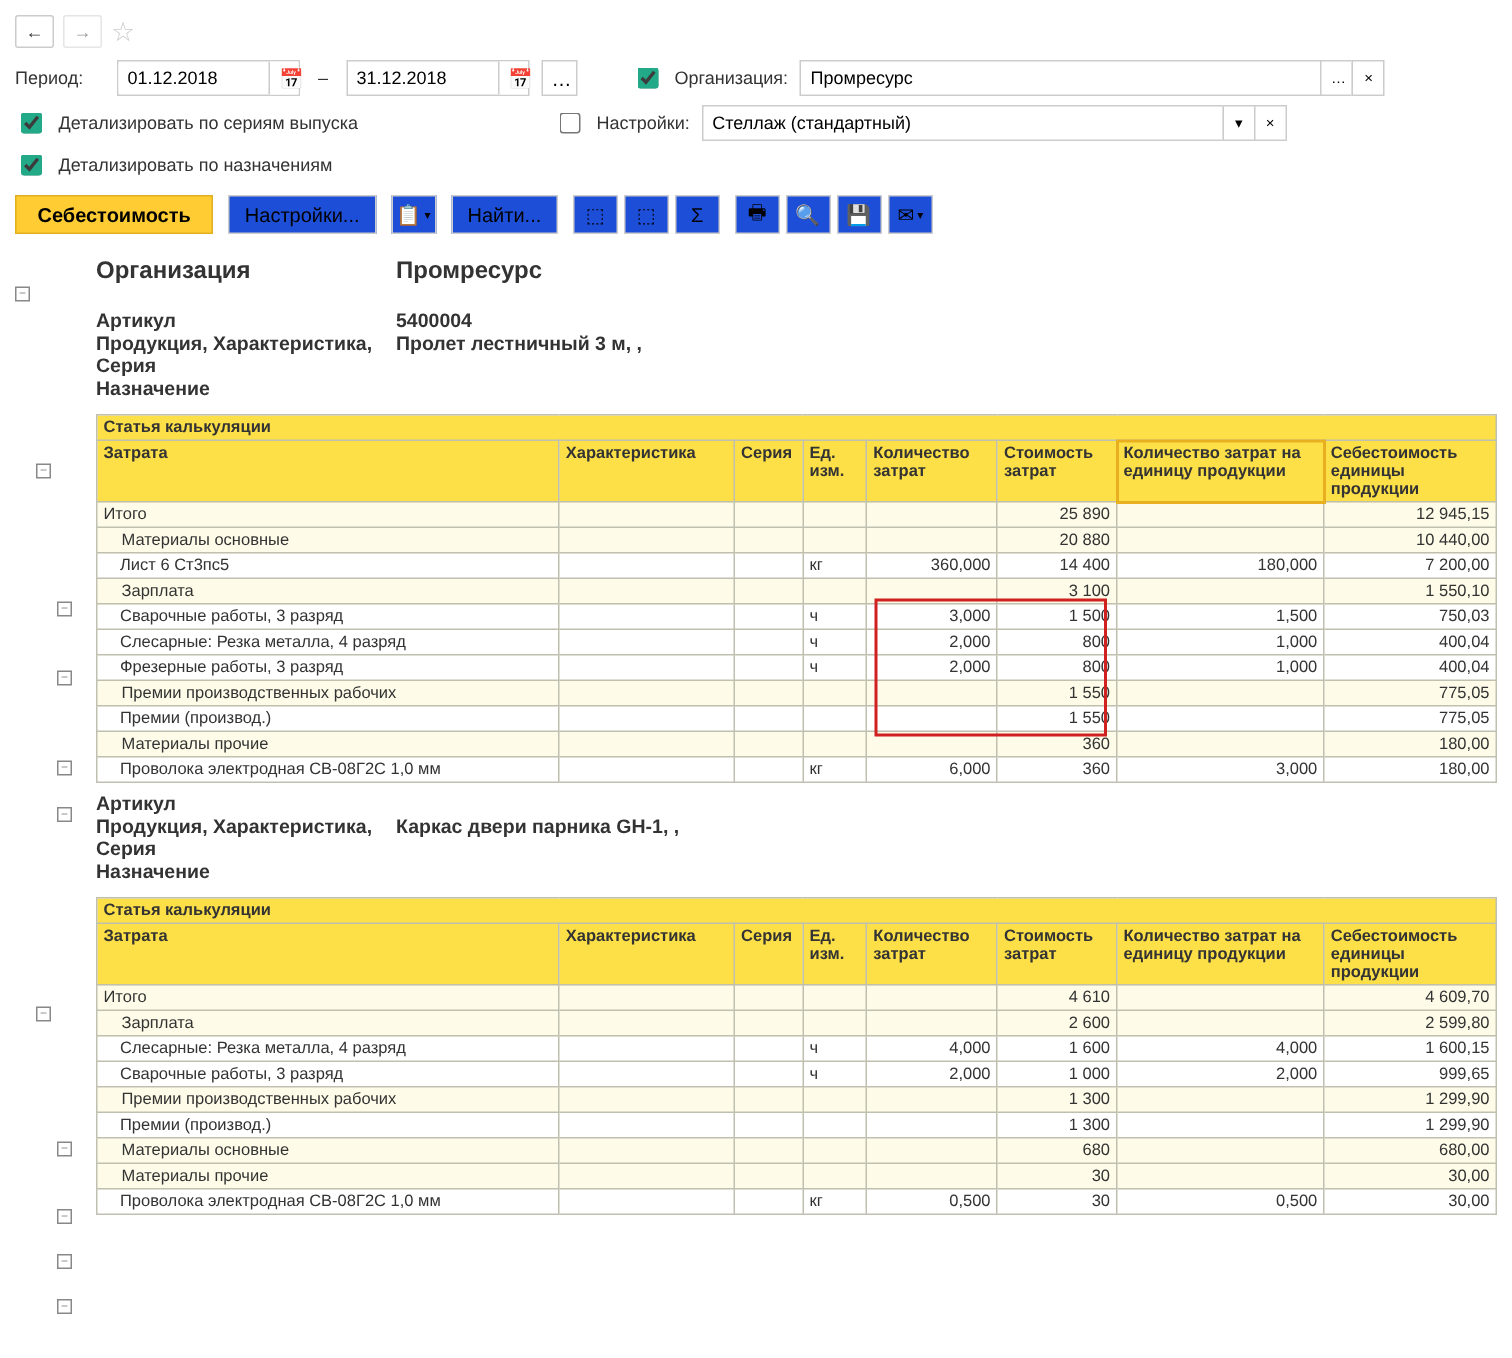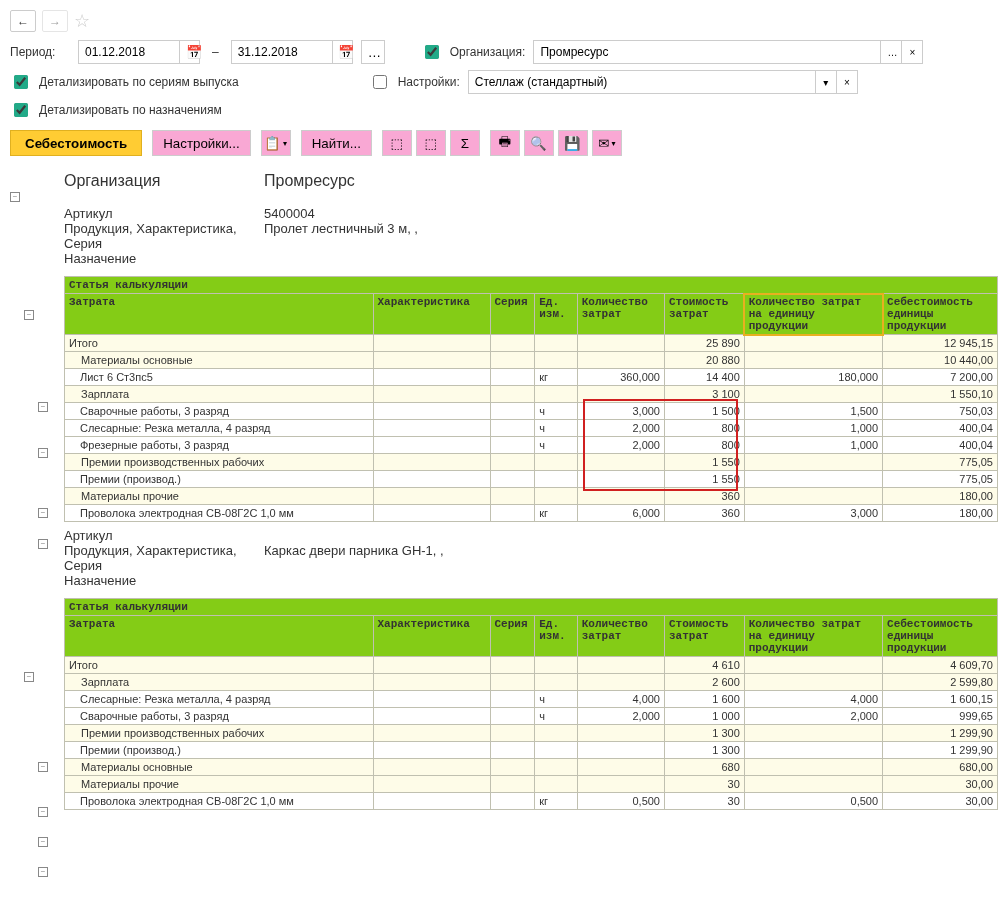--- a/index.html
+++ b/index.html
@@ -15,36 +15,36 @@
 .date-input input { border: none; padding: 2px 6px; width: 80px; font-size: 12px; }
 .date-input .cal-btn { width: 20px; height: 22px; border: none; border-left: 1px solid #ccc; background: #fff; cursor: pointer; }
 .dash { margin: 0 4px; }
 .spacer-btn { width: 24px; height: 24px; border: 1px solid #ccc; background: #fff; }
 .chk { width: 14px; height: 14px; accent-color: #2a8; }
 .org-input { display: flex; flex: 1; max-width: 390px; }
 .org-input input { flex: 1; border: 1px solid #ccc; height: 24px; padding: 2px 6px; font-size: 12px; }
 .org-input button { width: 22px; height: 24px; border: 1px solid #ccc; margin-left: -1px; background: #fff; cursor: pointer; font-size: 10px; }
 .toolbar { display: flex; align-items: center; gap: 10px; margin-bottom: 10px; }
 .btn-primary { background: #ffcc33; border: 1px solid #e0b020; padding: 5px 14px; font-weight: bold; cursor: pointer; height: 26px; }
-.btn { background: #f9a8d4; border: 1px solid #ccc; padding: 4px 10px; cursor: pointer; height: 26px; display: flex; align-items: center; }
+.btn { background: #1d4ed8; border: 1px solid #ccc; padding: 4px 10px; cursor: pointer; height: 26px; display: flex; align-items: center; }
 .btn-icon { width: 30px; justify-content: center; }
 .btn-group { display: flex; gap: 4px; }
 .report { display: flex; }
 .tree-col { width: 54px; font-size: 10px; color: #888; }
 .tree-box { width: 10px; height: 10px; border: 1px solid #888; display: inline-flex; align-items: center; justify-content: center; font-size: 8px; line-height: 1; cursor: pointer; background: #fff; }
 .report-body { flex: 1; }
-.info-block { padding: 6px 0 10px 0; }
+.info-block { padding: 6px 0 10px 0; font-weight: bold; }
 .info-row { display: flex; }
 .info-label { width: 200px; font-size: 13px; }
 .info-value { font-size: 13px; }
 .info-row.big .info-label, .info-row.big .info-value { font-size: 16px; }
 
 table { border-collapse: collapse; width: 100%; }
 th, td { border: 1px solid #c0c0b0; padding: 2px 4px; font-size: 11px; text-align: left; vertical-align: top; }
-.hdr-cell { background: #84cc16; font-family: Liberation Mono, monospace; }
+.hdr-cell { background: #fde047; }
 .num { text-align: right; }
 .indent1 { padding-left: 16px; }
 .indent2 { padding-left: 15px; }
 tbody tr:nth-child(even) td { }
 .group-row td { background: #fefce8; }
 .highlight-yellow { outline: 2px solid #e8b020; outline-offset: -1px; }
 .red-box { position: absolute; border: 2px solid #d02020; pointer-events: none; }
 
 
 .col-zatrata { width: 290px; }

